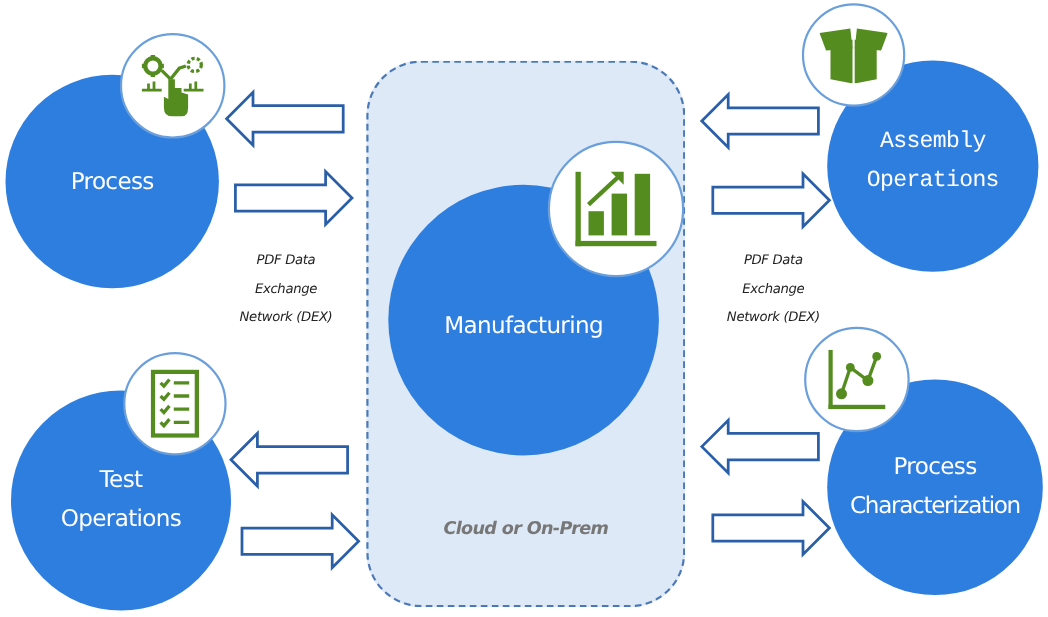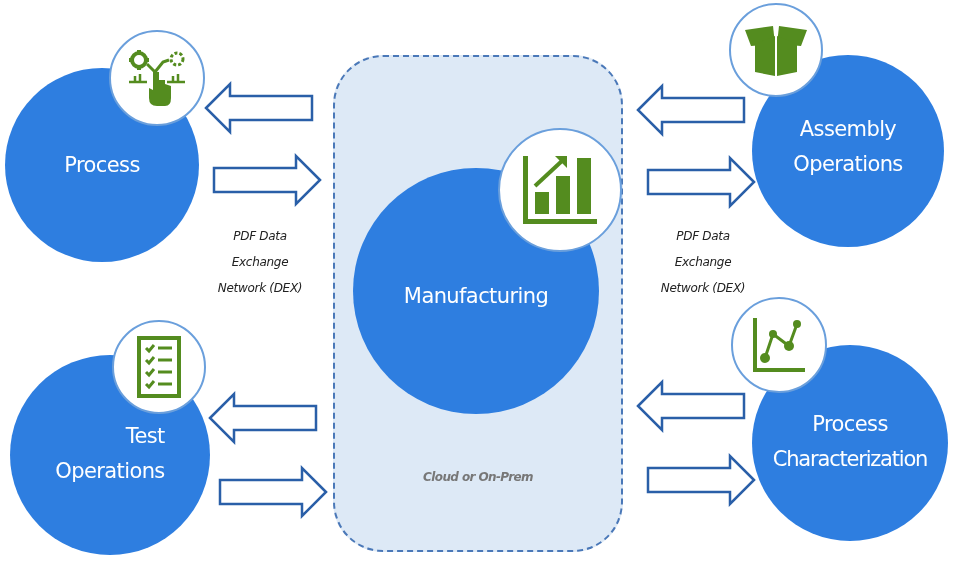--- a/index.html
+++ b/index.html
@@ -6,21 +6,21 @@
   body { width:953px; height:561px; position:relative; overflow:hidden; font-family:"DejaVu Sans", sans-serif; }
   .abs { position:absolute; }
   .cloud-box {
     left:333px; top:55px; width:290px; height:497px;
     background:#dde9f6; border:2px dashed #4a78b8; border-radius:50px; box-sizing:border-box;
   }
   .circle { border-radius:50%; background:#2e7ee0; display:flex; align-items:center; justify-content:center; text-align:center; color:#ffffff; }
   .circle-label { font-family:"DejaVu Sans", sans-serif; font-size:21px; line-height:35px; letter-spacing:-0.6px; }
   .icon-badge { border-radius:50%; background:#ffffff; border:2px solid #6a9fdc; box-sizing:border-box; display:flex; align-items:center; justify-content:center; }
   .dex { font-family:"DejaVu Sans", sans-serif; font-style:italic; font-size:12px; line-height:26px; color:#222; text-align:center; letter-spacing:-0.3px; }
-  .cloud-label { font-family:"DejaVu Sans", sans-serif; font-style:italic; font-weight:bold; font-size:12px; color:#777777; letter-spacing:-0.6px; }
+  .cloud-label { font-family:"DejaVu Sans", sans-serif; font-style:italic; font-weight:bold; font-size:16px; color:#777777; letter-spacing:-0.6px; }
   svg.arrow { overflow:visible; }
 </style>
 </head>
 <body>
 
 <div class="abs cloud-box"></div>
 
 <div class="abs circle" style="left:353px; top:168px; width:246px; height:246px;">
   <div class="circle-label" style="margin-top:10px;">
     <div>Manufacturing</div>
@@ -54,36 +54,36 @@
         <rect x="19" y="8" width="3" height="4"></rect>
     </g>
     <circle cx="50" cy="9" r="6" fill="none" stroke="#548c1f" stroke-width="3" stroke-dasharray="3 2"></circle>
     <path d="M20 14 L28 22 M28 22 L36 12 L42 10" stroke="#548c1f" stroke-width="3" fill="none"></path>
     <path d="M2 32 L20 32 M8 32 L8 26 M13 32 L13 24 M40 32 L58 32 M46 32 L46 26 M51 32 L51 24" stroke="#548c1f" stroke-width="2.5" fill="none"></path>
     <path d="M26 22 L26 40 L22 38 L22 48 Q22 56 30 56 L38 56 Q44 56 44 48 L44 36 L38 34 L38 30 L32 30 L32 22 Z" fill="#548c1f"></path>
   </svg>
 </div>
 
 <div class="abs circle" style="left:752px; top:55px; width:192px; height:192px;">
-  <div class="circle-label" style="margin-top:-8px;">
+  <div class="circle-label" style="margin-top:-8px;font-family:Liberation Mono, monospace;">
     <div>Assembly</div>
     <div>Operations</div>
   </div>
 </div>
 <div class="abs icon-badge" style="left:729px; top:3px; width:94px; height:94px;">
   <svg width="62" height="52" viewBox="0 0 62 52">
     <polygon points="0,6 28,2 30,20 6,22" fill="#548c1f"></polygon>
     <polygon points="62,6 34,2 32,20 56,22" fill="#548c1f"></polygon>
     <polygon points="10,20 30,12 30,52 10,48" fill="#548c1f"></polygon>
     <polygon points="52,20 32,12 32,52 52,48" fill="#548c1f"></polygon>
   </svg>
 </div>
 
 <div class="abs circle" style="left:10px; top:355px; width:200px; height:200px;">
-  <div class="circle-label" style="margin-top:-2px;text-align:right;">
+  <div class="circle-label" style="margin-top:-2px;">
     <div>Test</div>
     <div>Operations</div>
   </div>
 </div>
 <div class="abs icon-badge" style="left:112px; top:320px; width:94px; height:94px;">
   <svg width="44" height="62" viewBox="0 0 44 62">
     <rect x="2" y="2" width="40" height="58" fill="none" stroke="#548c1f" stroke-width="4"></rect>
     <g stroke="#548c1f" stroke-width="3" fill="none">
       <path d="M9 12 L12 15 L17 9"></path>
         <path d="M21 12 L35 12"></path>

